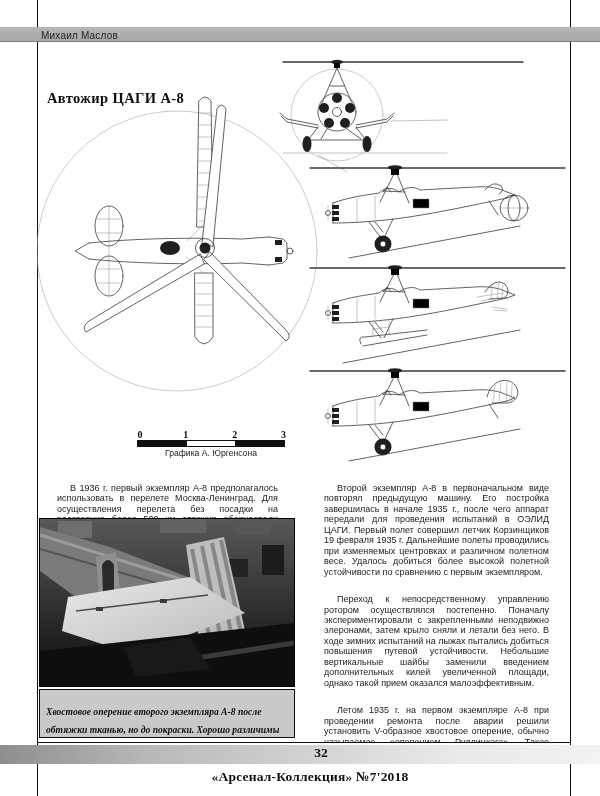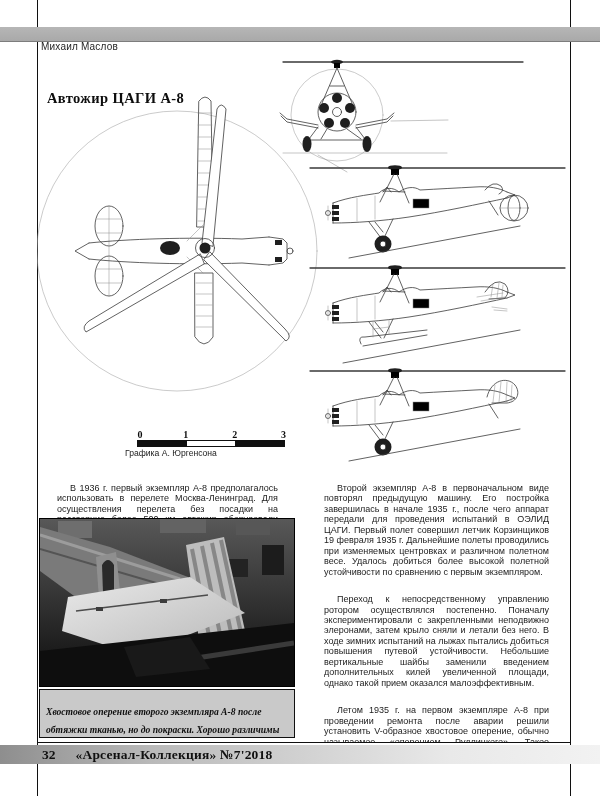--- a/index.html
+++ b/index.html
@@ -4,28 +4,28 @@
 <style>
   html,body{margin:0;padding:0;background:#ffffff;}
   #page{position:relative;width:600px;height:796px;background:#fff;overflow:hidden;
         font-family:"Liberation Sans",sans-serif;color:#1b1b1b;}
   .vrule{position:absolute;top:0;bottom:0;width:1.3px;background:#101010;}
   #rule-left{left:37px;} #rule-right{left:570px;}
 
   
   #header-bar{position:absolute;left:0;top:27px;width:600px;height:14px;
               background:linear-gradient(#b6b6b6,#a9a9a9);border-bottom:1px solid #7d7d7d;}
-  #author{position:absolute;left:41px;top:14px;font-size:10px;color:#1f1f1f;letter-spacing:.2px;}
+  #author{position:absolute;left:41px;top:3px;font-size:10px;color:#1f1f1f;letter-spacing:.2px;}
   #footer-rule{position:absolute;left:37px;top:742px;width:534px;height:1.4px;background:#101010;}
   #footer-bar{position:absolute;left:0;top:745px;width:600px;height:19px;
               background:linear-gradient(to right,#8e8e8e 0%,#b9b9b9 25%,#e9e9e9 75%,#f2f2f2 100%);
               display:flex;align-items:center;font-family:"Liberation Serif",serif;font-weight:bold;
-              font-size:13.5px;color:#101010;}
+              font-size:13.5px;color:#101010;flex-direction:column;}
   #page-number{margin-left:42px;}
-  #magazine{margin-left:20px;letter-spacing:.2px;}
+  #magazine{margin-left:20px;letter-spacing:.2px;margin-top:8px;}
 
   
   #drawing-panel{position:absolute;left:37px;top:41px;width:533px;height:425px;}
   #drawing-title{position:absolute;left:10px;top:13px;font-family:"Liberation Serif",serif;
                  font-weight:bold;font-size:14.5px;letter-spacing:.4px;color:#0d0d0d;margin-top:36px;}
   svg.draw{position:absolute;left:0;top:0;}
   svg.draw path,svg.draw line,svg.draw circle,svg.draw ellipse,svg.draw polyline
       {stroke:#3a3a3a;stroke-width:.8;fill:none;stroke-linecap:round;stroke-linejoin:round;}
   svg.draw .dk{fill:#1f1f1f;stroke:none;}
   svg.draw .wh{fill:#ffffff;}
@@ -33,21 +33,21 @@
   svg.draw .thin{stroke:#8a8a8a;stroke-width:.5;}
   svg.draw .thick{stroke-width:1.3;}
 
   
   #scale-bar{position:absolute;left:100px;top:388px;width:148px;}
   #scale-nums{position:relative;height:11px;font-family:"Liberation Serif",serif;
               font-weight:bold;font-size:10px;color:#0d0d0d;}
   #scale-nums span{position:absolute;transform:translateX(-50%);}
   #scale-strip{height:5px;border:1px solid #101010;display:flex;background:#fff;}
   #scale-strip i{flex:1;} #scale-strip i.b{background:#101010;}
-  #scale-credit{position:absolute;left:88px;top:407px;width:172px;
+  #scale-credit{position:absolute;left:88px;top:407px;width:172px;text-align:center;
                 font-size:8.6px;color:#222;}
 
   
   .col{position:absolute;top:466px;font-size:9px;line-height:10.45px;text-align:justify;}
   .col p{margin:17px;text-indent:13px;}
   #col-left{left:40px;width:255px;}
   #col-right{left:307px;width:259px;height:276px;overflow:hidden;}
 
   
   #photo{position:absolute;left:39px;top:518px;width:256px;height:169px;

